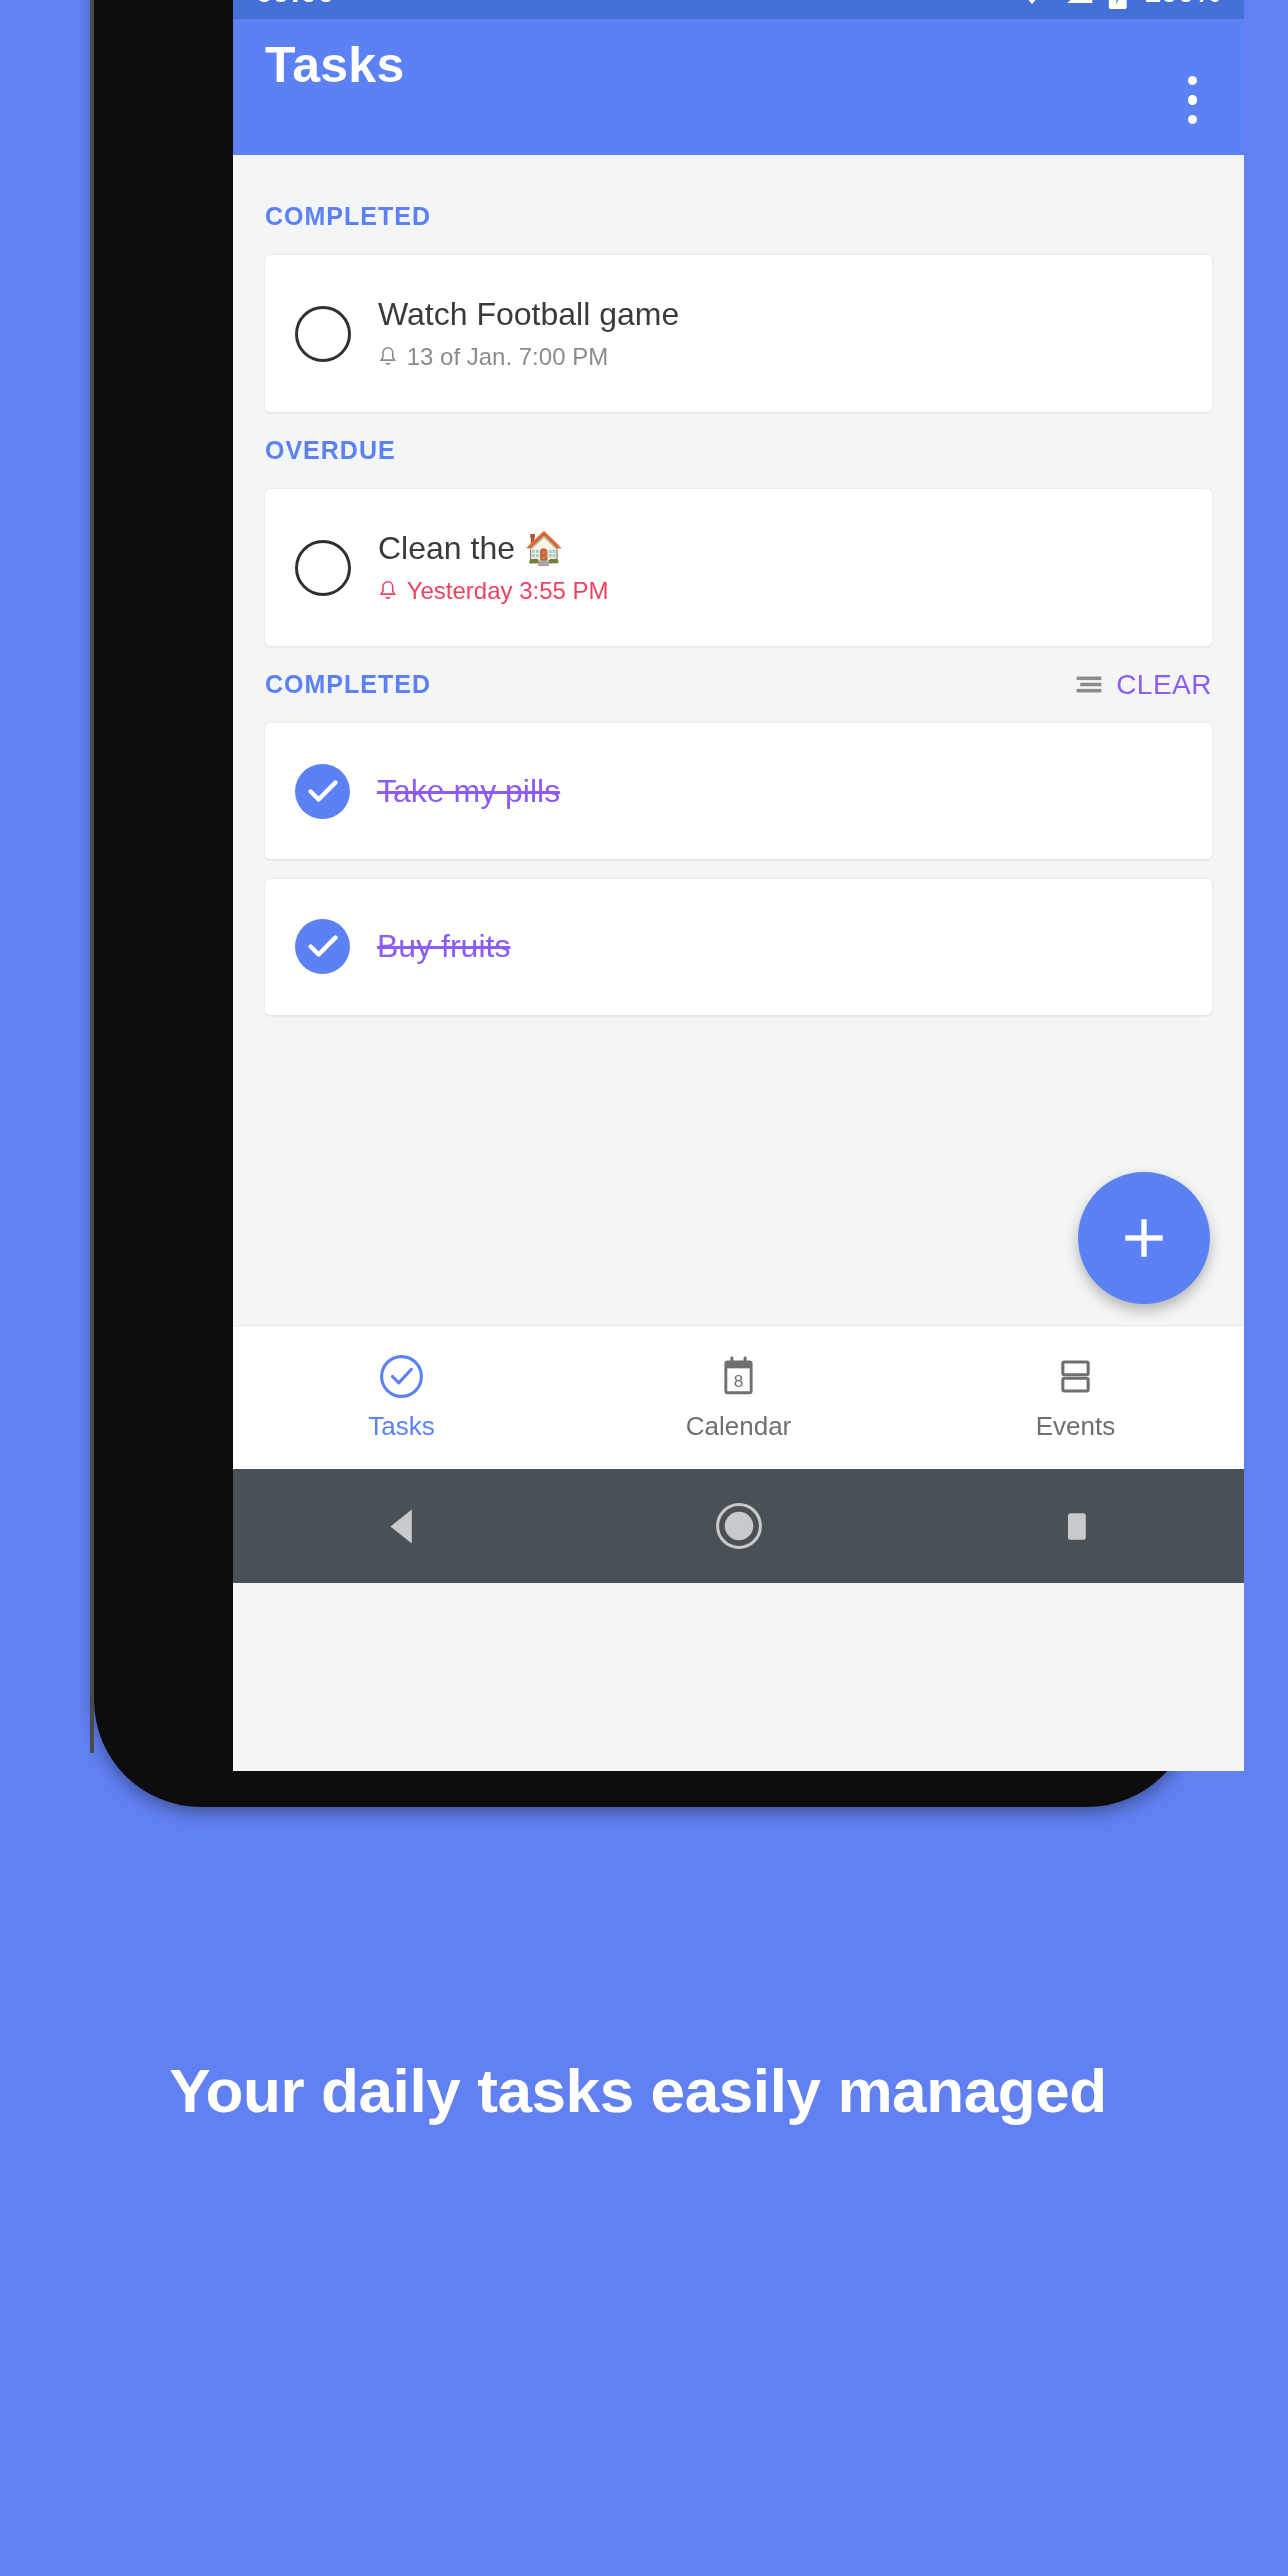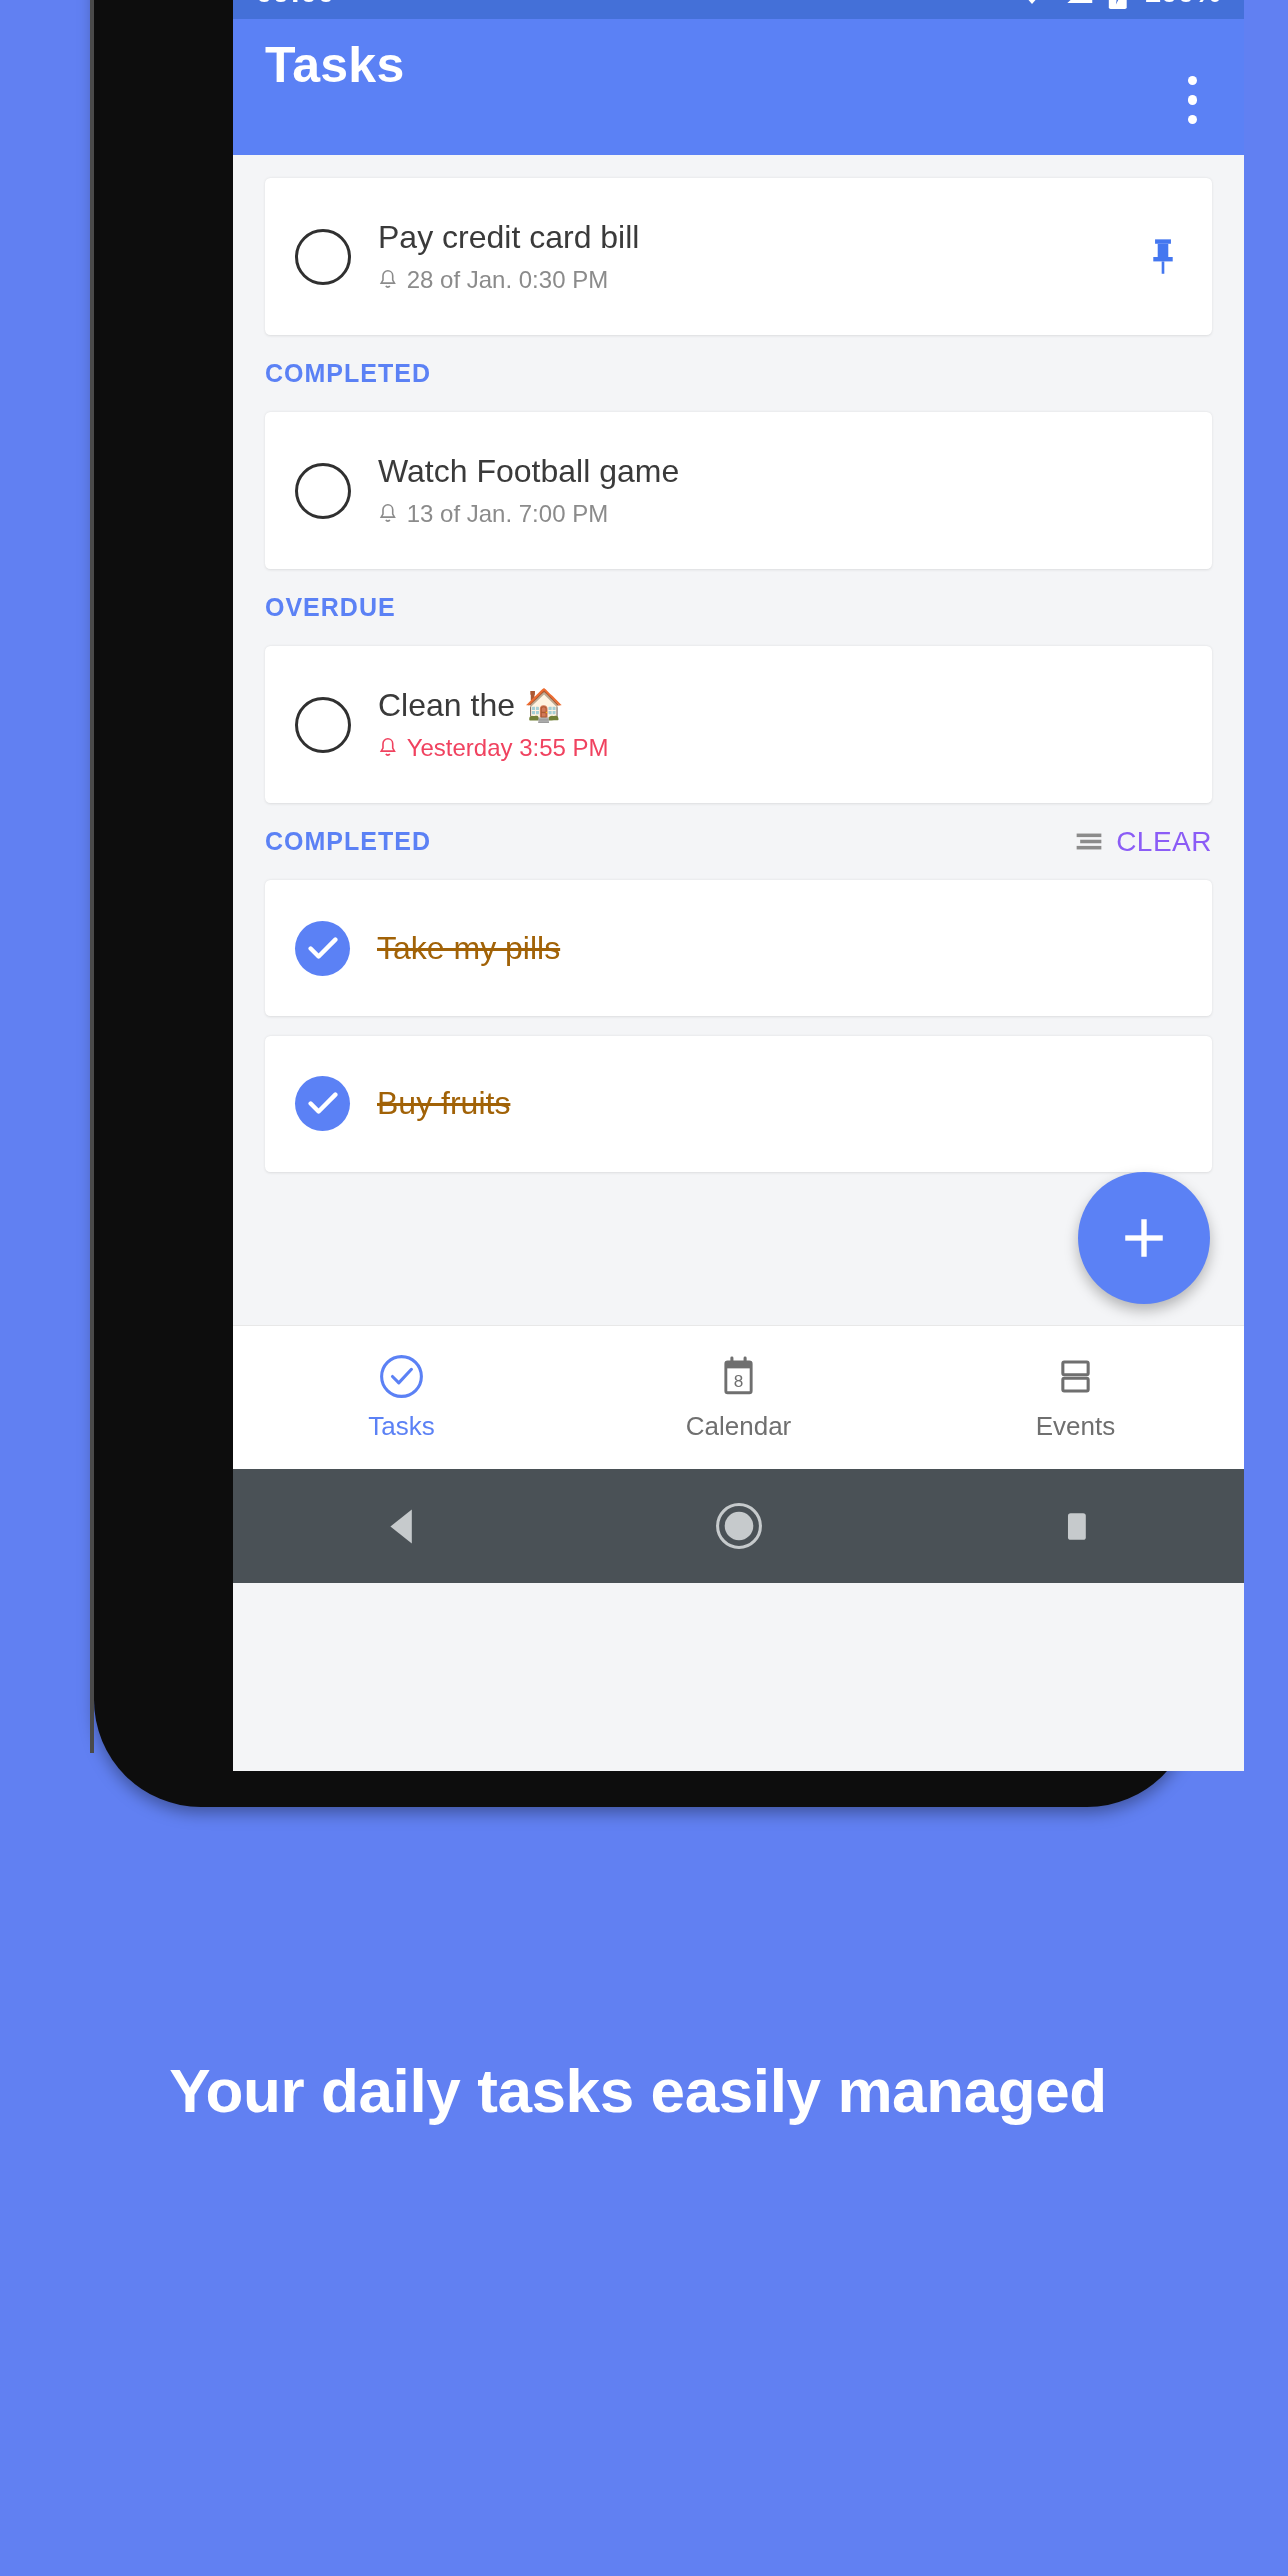--- a/index.html
+++ b/index.html
@@ -182,21 +182,21 @@
     flex-direction: column;
     justify-content: center;
     min-width: 0;
   }
   .task-title {
     font-size: 32px;
     color: #3a3a3a;
     line-height: 1.15;
   }
   .task-title.done {
-    color: #a16207;
+    color: #8b5cf6;
     text-decoration: line-through;
     text-decoration-thickness: 2.7px;
   }
   .task-due {
     display: flex;
     align-items: center;
     gap: 9px;
     margin-top: 10.7px;
     font-size: 24px;
     color: #8b8b8b;
@@ -310,39 +310,20 @@
       <div id="overflow-menu">
         <span></span>
         <span></span>
         <span></span>
       </div>
     </div>
 
     <div id="list-body">
 
       <div style="height:23px"></div>
-      <div class="task-card card-tall">
-        <div class="checkbox-empty"></div>
-        <div class="task-texts">
-          <div class="task-title">Pay credit card bill</div>
-          <div class="task-due">
-            <svg width="19.7" height="23" viewBox="0 0 22 26">
-              <path d="M11 2 a5.5 5.5 0 0 1 5.5 5.5 v5 l2 3.5 h-15 l2 -3.5 v-5 A5.5 5.5 0 0 1 11 2 Z" fill="none" stroke="#8b8b8b" stroke-width="1.8"></path>
-              <path d="M8.8 19 a2.4 2.4 0 0 0 4.4 0" fill="none" stroke="#8b8b8b" stroke-width="1.8"></path>
-            </svg>
-            <span>28 of Jan. 0:30 PM</span>
-          </div>
-        </div>
-        <svg class="pin-icon" width="30" height="43" viewBox="0 0 34 48">
-          <rect x="8" y="4" width="18" height="5" fill="#4477f0"></rect>
-          <rect x="11" y="9" width="12" height="19" fill="#4477f0"></rect>
-          <rect x="6" y="24" width="22" height="5" fill="#4477f0"></rect>
-          <rect x="15.5" y="29" width="3" height="14" fill="#4477f0"></rect>
-        </svg>
-      </div>
 
       <div class="section-header">
         <div class="section-title">COMPLETED</div>
       </div>
       <div class="task-card card-tall">
         <div class="checkbox-empty"></div>
         <div class="task-texts">
           <div class="task-title">Watch Football game</div>
           <div class="task-due">
             <svg width="19.7" height="23" viewBox="0 0 22 26">

